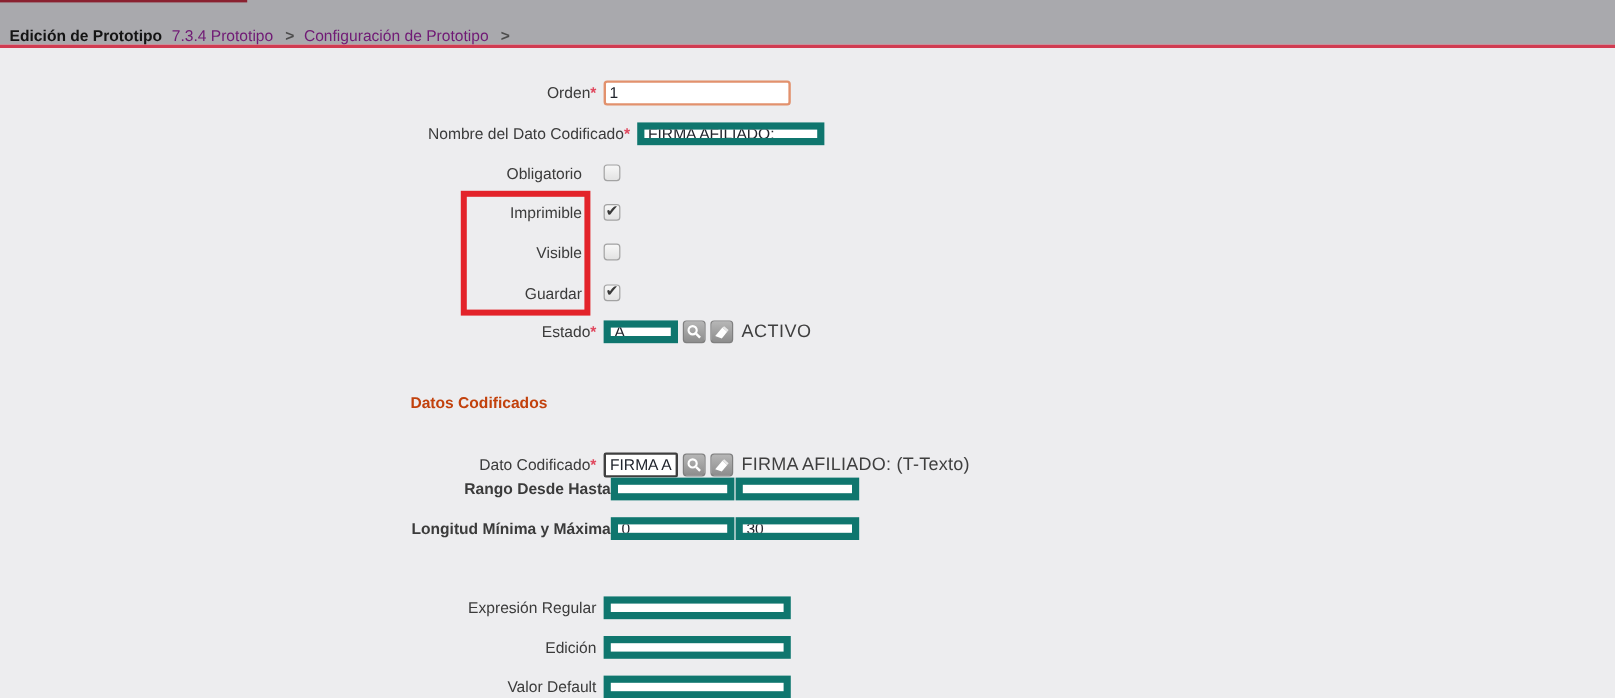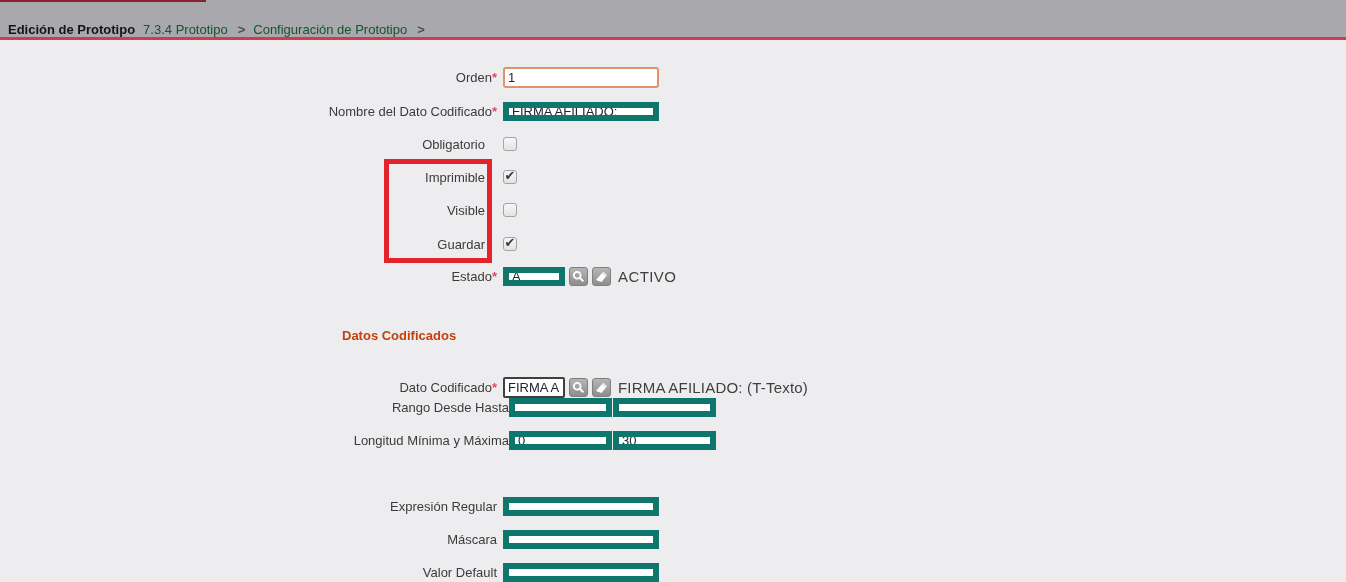--- a/index.html
+++ b/index.html
@@ -3,30 +3,30 @@
 <meta charset="utf-8">
 <style>
   * { margin:0; padding:0; box-sizing:border-box; }
   html,body { width:1346px; height:582px; overflow:hidden; }
   body { background:#ededef; font-family:"Liberation Sans","DejaVu Sans",sans-serif; font-size:13px; color:#3b3b3b; }
 
   
   .topbar { position:relative; height:37px; background:#a9a9ad; display:flex; align-items:flex-end; }
   .topbar .accent { position:absolute; top:0; left:0; width:206px; height:2px; background:#8a2130; }
   .topbar .title { font-weight:bold; color:#141414; margin-left:8px; }
-  .topbar .crumb { color:#14532d; margin-left:8px; cursor:pointer; }
+  .topbar .crumb { color:#701a75; margin-left:8px; cursor:pointer; }
   .topbar .sep { color:#4d4d4d; margin-left:10px; font-weight:bold; }
   .redline { height:3px; background:#d13b51; }
 
   
   .form { position:relative; width:1346px; height:560px; }
   .row { position:absolute; left:0; right:0; height:22px; display:flex; align-items:center; }
   .lbl { width:460px; text-align:right; color:#3b3b3b;margin-left:37px; }
   .lbl.cbx { width:448px; }
-  .lbl.flush { width:472px; }
+  .lbl.flush { width:472px;font-weight:bold; }
   .req { color:#e0485e; font-weight:bold; }
 
   .txt { height:19px; width:156px; border:6px solid #0f766e; background:#fff; font-family:"Liberation Sans","DejaVu Sans",sans-serif; font-size:13px; color:#20242c; padding:0 3px; margin-left:6px; }
   .txt.focus-orange { border:2px solid #e2916d; border-radius:3px; height:21px; }
   .txt.focus-dark { border:2px solid #3f3f3f; border-radius:2px; height:21px; }
   .txt.small { width:62px; }
   .txt.pair { width:103px; margin-left:0; }
   .txt.pair + .txt.pair { margin-left:1px; }
   .txt.underscored { font-size:12px; letter-spacing:0; }
 
@@ -61,21 +61,21 @@
   </div>
   <div class="redline"></div>
 
   <div class="form">
 
     <div class="row" style="top:26px;">
       <span class="lbl"><span>Orden</span><span class="req">*</span></span>
       <input class="txt focus-orange" value="1" style="">
     </div>
 
-    <div class="row" style="top:60px;">
+    <div class="row" style="top:60px;padding-left:28px;">
       <span class="lbl"><span>Nombre del Dato Codificado</span><span class="req">*</span></span>
       <input class="txt" style="margin-left: 6px;" value="FIRMA AFILIADO:">
     </div>
 
     <div class="row" style="top:93px;">
       <span class="lbl cbx">Obligatorio</span>
       <span class="checkbox">
           <span></span>
         </span>
     </div>
@@ -161,21 +161,21 @@
       <input class="txt pair" value="30" style="">
     </div>
 
 
     <div class="row" style="top:455px;">
       <span class="lbl">Expresión Regular</span>
       <input class="txt" value="" style="">
     </div>
 
     <div class="row" style="top:488px;">
-      <span class="lbl">Máscara</span>
+      <span class="lbl">Edición</span>
       <input class="txt" value="" style="">
     </div>
 
     <div class="row" style="top:521px;">
       <span class="lbl">Valor Default</span>
       <input class="txt underscored" value="_______________________" style="">
     </div>
 
   </div>
 </div>

